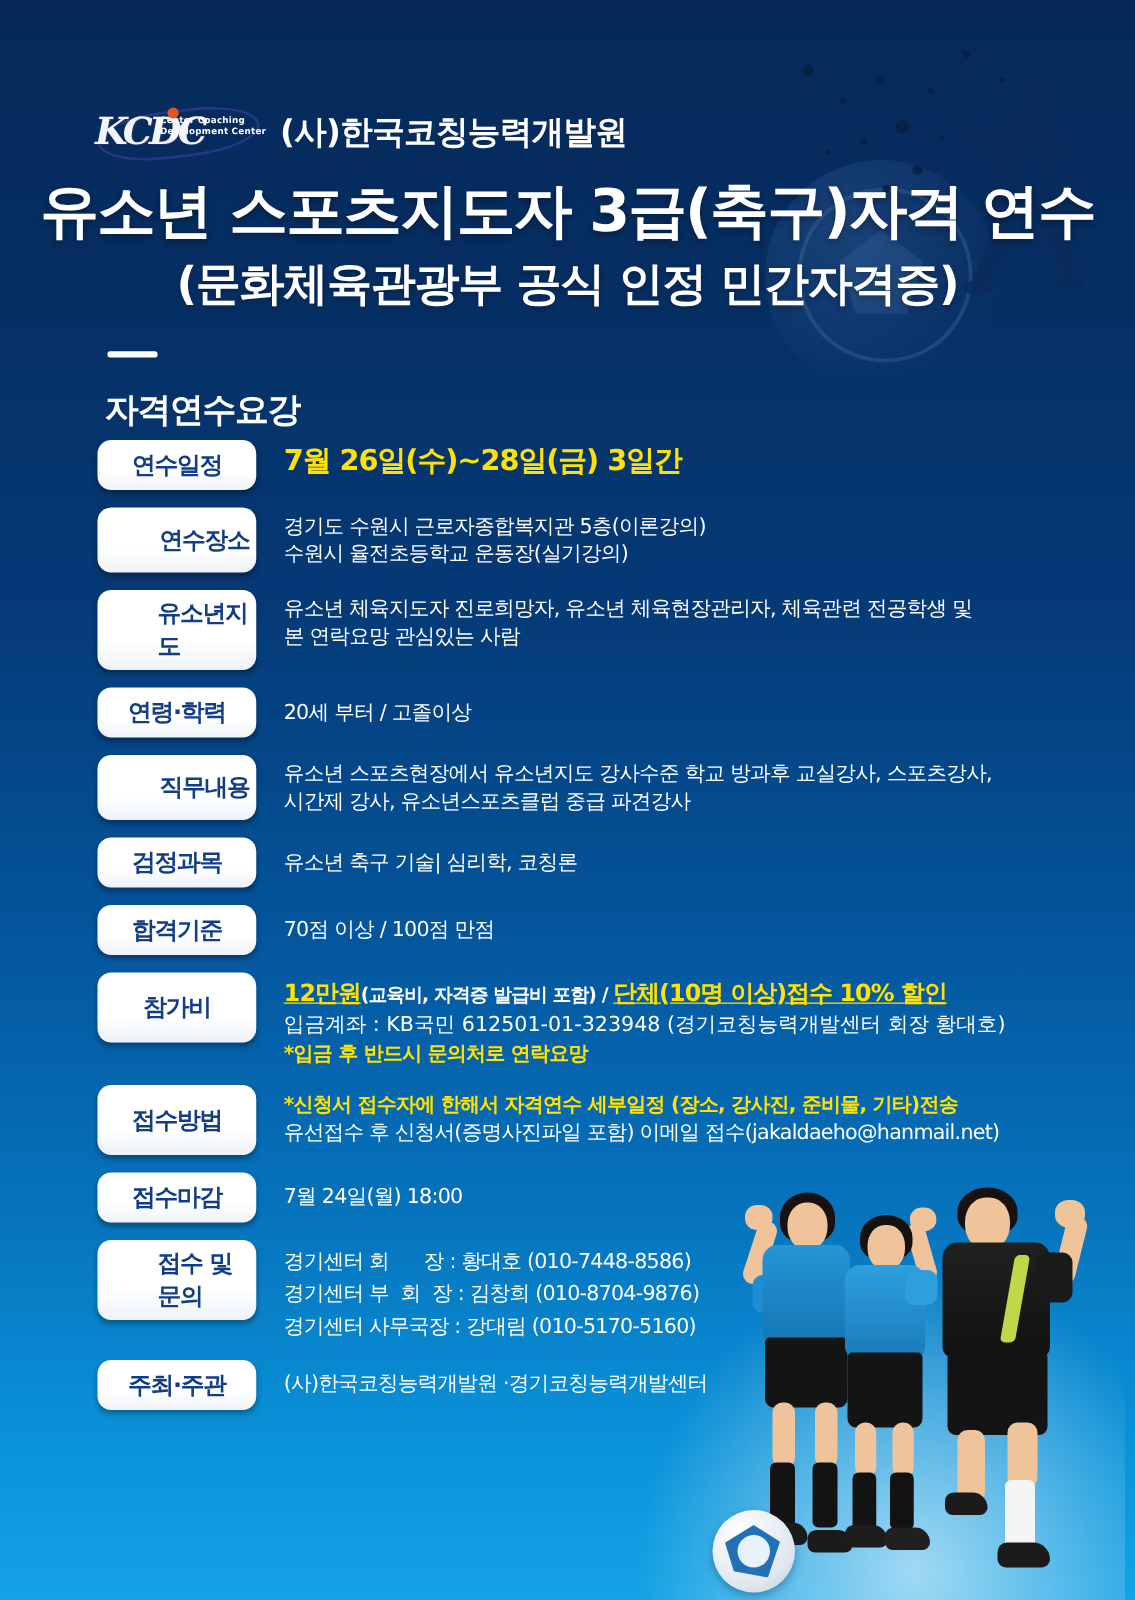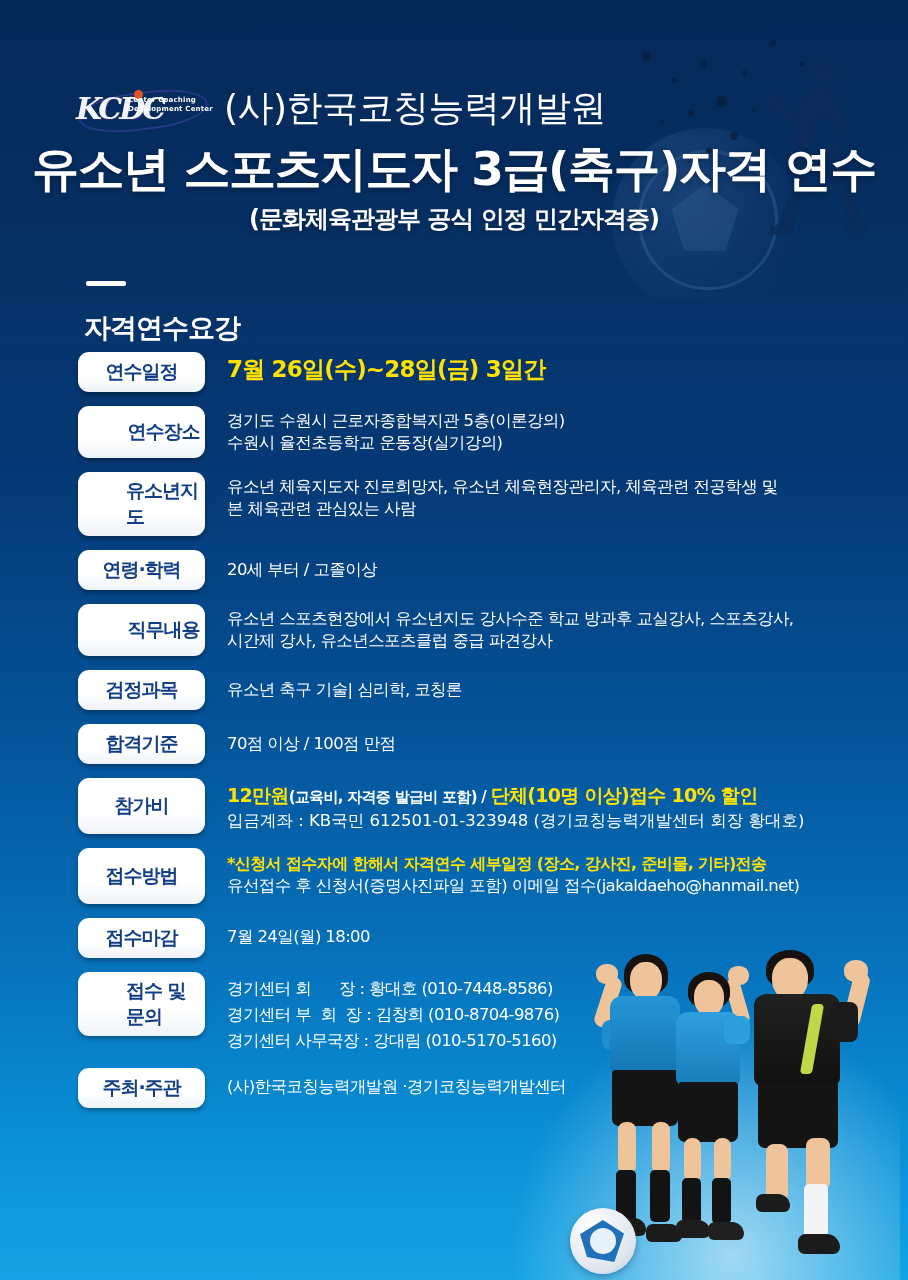--- a/index.html
+++ b/index.html
@@ -65,31 +65,31 @@
   .logo-dot{
     position:absolute;left:58px;top:2px;width:9px;height:9px;border-radius:50%;
     background:#e3561f;z-index:3;
   }
   .logo-sub{
     position:absolute;left:52px;top:8px;z-index:4;
     font-size:7px;line-height:9px;color:#ffffff;font-weight:bold;
     letter-spacing:.2px;white-space:nowrap;
   }
   .org-name{
-    font-size:36px;font-weight:normal;color:#ffffff;letter-spacing:-.5px;text-align:right;
+    font-size:26px;font-weight:bold;color:#ffffff;letter-spacing:-.5px;text-align:right;
   }
   
   .main-title{
     position:absolute;left:0;right:0;top:138px;text-align:center;
     font-size:47px;font-weight:bold;color:#ffffff;letter-spacing:-1.5px;
     text-shadow:0 2px 6px rgba(0,0,0,.35);
   }
   .sub-title{
     position:absolute;left:0;right:0;top:203px;text-align:center;
-    font-size:24px;font-weight:bold;color:#ffffff;letter-spacing:-1px;
+    font-size:36px;font-weight:bold;color:#ffffff;letter-spacing:-1px;
     text-shadow:0 2px 5px rgba(0,0,0,.3);
   }
   
   .sec-dash{position:absolute;left:86px;top:281px;width:40px;height:5px;background:#ffffff;border-radius:2px;}
   .sec-title{
     position:absolute;left:84px;top:310px;
     font-size:27px;font-weight:bold;color:#ffffff;letter-spacing:-1px;
   }
   
   .rows{position:absolute;left:78px;top:352px;width:800px;}
@@ -104,21 +104,21 @@
     color:#123e86;
     padding:6px 4px;
     box-sizing:border-box;
   }
   .val{
     flex:1 1 auto;padding-left:22px;padding-top:4px;
     color:#ffffff;font-size:16.5px;line-height:22px;letter-spacing:-.6px;
   }
   .val .ln{display:block;}
   .big-yellow{color:#ffe200;font-size:23px;font-weight:bold;line-height:30px;letter-spacing:-.8px;}
-  .yellow{color:#ffe200;font-weight:bold;}
+  .yellow{color:#ffe200;font-weight:bold;text-decoration:underline;}
   .fee-hd{font-size:19px;line-height:26px;letter-spacing:-.7px;}
   .fee-hd .sm{font-size:15px;font-weight:bold;color:#ffffff;}
   .note-yellow{color:#ffe200;font-weight:bold;font-size:16px;line-height:23px;letter-spacing:-.6px;}
   .mono-num{letter-spacing:0;}
   
   .r-schedule .val{padding-top:2px;}
   .r-age .val{padding-top:9px;}
   .r-subject .val{padding-top:9px;}
   .r-pass .val{padding-top:9px;}
   .r-deadline .val{padding-top:8px;}
@@ -224,21 +224,21 @@
       <div class="val">
         <span class="ln">경기도 수원시 근로자종합복지관 5층(이론강의)</span>
         <span class="ln">수원시 율전초등학교 운동장(실기강의)</span>
       </div>
     </div>
 
     <div class="row r-qual">
       <div class="pill">유소년지도</div>
       <div class="val">
         <span class="ln">유소년 체육지도자 진로희망자, 유소년 체육현장관리자, 체육관련 전공학생 및</span>
-        <span class="ln">본 체육관련 관심있는 사람</span>
+        <span class="ln">본 연락요망 관심있는 사람</span>
       </div>
     </div>
 
     <div class="row r-age">
       <div class="pill">연령·학력</div>
       <div class="val">
         <span class="ln">20세 부터 / 고졸이상</span>
       </div>
     </div>
 
@@ -262,20 +262,21 @@
       <div class="val">
         <span class="ln">70점 이상 / 100점 만점</span>
       </div>
     </div>
 
     <div class="row r-fee">
       <div class="pill">참가비</div>
       <div class="val">
         <span class="ln fee-hd"><span class="yellow">12만원</span><span class="sm">(교육비, 자격증 발급비 포함) / </span><span class="yellow">단체(10명 이상)접수 10% 할인</span></span>
         <span class="ln mono-num">입금계좌 : KB국민 612501-01-323948 (경기코칭능력개발센터 회장 황대호)</span>
+        <span class="ln note-yellow">*입금 후 반드시 문의처로 연락요망</span>
       </div>
     </div>
 
     <div class="row r-apply">
       <div class="pill">접수방법</div>
       <div class="val">
         <span class="ln note-yellow">*신청서 접수자에 한해서 자격연수 세부일정 (장소, 강사진, 준비물, 기타)전송</span>
         <span class="ln">유선접수 후 신청서(증명사진파일 포함) 이메일 접수(jakaldaeho@hanmail.net)</span>
       </div>
     </div>

